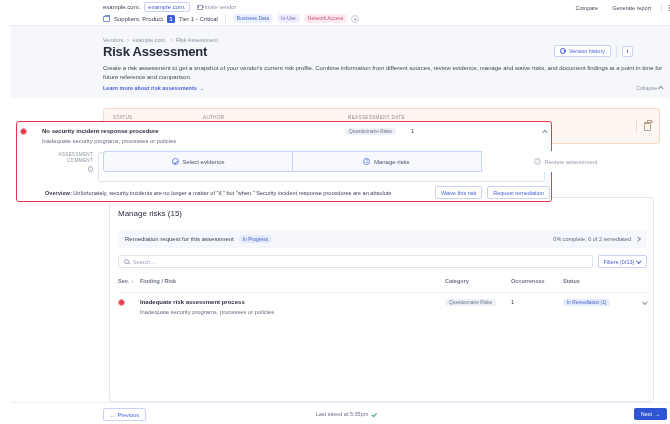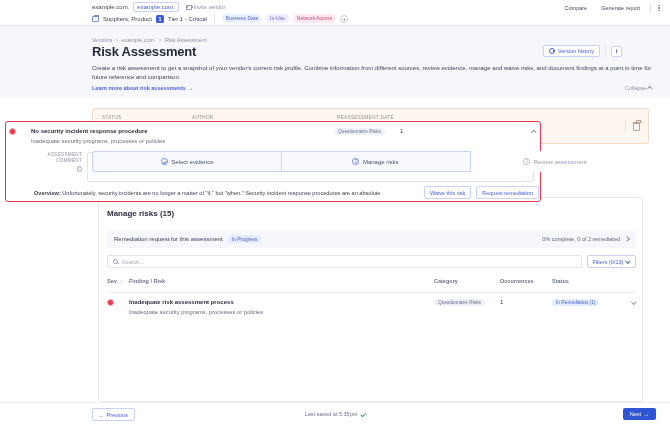--- a/index.html
+++ b/index.html
@@ -6,21 +6,21 @@
   html, body { margin:0; padding:0; }
   body {
     width: 670px; height: 424px;
     background: #ffffff;
     font-family: "Liberation Sans", sans-serif;
     font-size: 6px;
     color: #2b2f3a;
     overflow: hidden;
     position: relative;
   }
-  .page { width:636px; height:424px; position:relative; background:#fff; }
+  .page { width:636px; height:424px; position:relative; background:#fff;margin-left:11px; }
 
   
   .topbar {
     position:absolute; left:0; top:0; width:670px; height:26px;
     background:#ffffff; border-bottom:1px solid #e7e9f0;
   }
   .topbar-row1 { position:absolute; left:92px; top:2px; height:10px; display:flex; align-items:center; gap:4px; }
   .vendor-name { font-size:6px; color:#3d4356; font-weight:400; }
   .vendor-link {
     font-size:6px; color:#4a60d8; border:1px solid #c9d2f5; border-radius:2px;
@@ -125,21 +125,21 @@
     font-size:4.5px; display:flex; align-items:center; justify-content:center; flex:none;}
   .num-ic.grey { border-color:#b8bdcc; color:#b8bdcc; }
 
   .step-desc { position:absolute; left:92px; top:178px; width:560px; font-size:6px; color:#3f4555;}
 
   
   .panel {
     position:absolute; left:98px; top:197px; width:545px; height:205px;
     background:#fff; border:1px solid #e4e7f0; border-radius:4px; overflow:hidden;
   }
-  .panel-title { position:absolute; left:8px; top:11px; font-size:8px; font-weight:700; color:#2b3040;}
+  .panel-title { position:absolute; left:8px; top:11px; font-size:8px; font-weight:400; color:#2b3040;}
 
   .remed-bar {
     position:absolute; left:8px; top:32px; width:529px; height:18px; background:#f5f7fc;
     border-radius:3px; display:flex; align-items:center; padding:0 7px; justify-content:space-between;
   }
   .remed-left { display:flex; align-items:center; gap:5px; }
   .remed-text { font-size:6px; color:#3d4356;}
   .pill-blue { background:#e4ecfb; color:#4a64c8; font-size:5px; padding:1px 4px; border-radius:6px;}
   .remed-right { display:flex; align-items:center; gap:5px;}
   .remed-progress { font-size:5.5px; color:#5d6478;}

